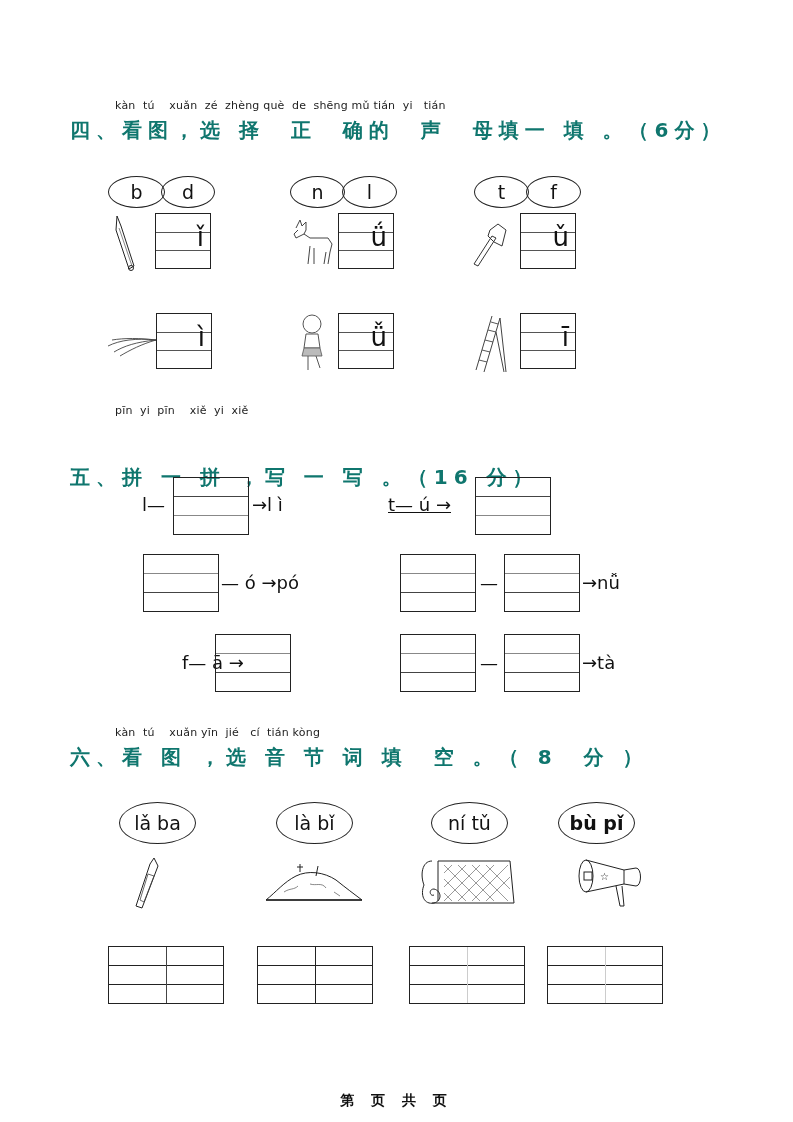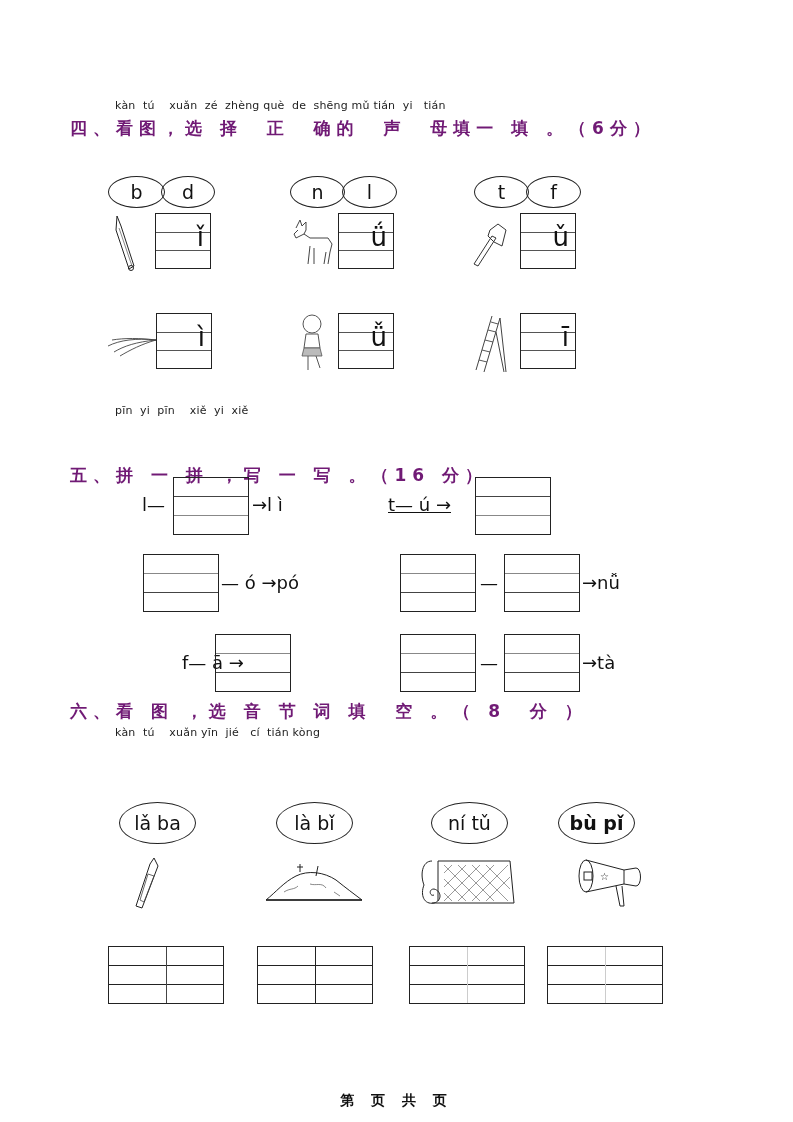--- a/index.html
+++ b/index.html
@@ -1,19 +1,19 @@
 <!DOCTYPE html>
 <html><head>
 <meta charset="utf-8">
 <style>
   html, body { margin:0; padding:0; background:#fff; }
   body { width:793px; height:1122px; position:relative; overflow:hidden; font-family:"DejaVu Sans", sans-serif; color:#111; }
   .abs { position:absolute; }
   .py { font-family:"DejaVu Sans", sans-serif; font-size:11px; color:#222; white-space:pre; letter-spacing:0.2px; }
-  .title { font-family:"DejaVu Sans", sans-serif; font-size:17px; font-weight:bold; letter-spacing:6px; white-space:pre; color:#701a75; }
+  .title { font-family:"DejaVu Sans", sans-serif; font-size:20px; font-weight:bold; letter-spacing:6px; white-space:pre; color:#0f766e; }
   .oval { position:absolute; border:1px solid #222; border-radius:50%; display:flex; align-items:center; justify-content:center; font-size:19px; color:#111; background:transparent; }
   .box4 { position:absolute; width:56px; height:56px; border:1.5px solid #222; box-sizing:border-box; }
   .box4 .l1 { position:absolute; left:0; right:0; top:18px; border-top:1.3px solid #555; }
   .box4 .l2 { position:absolute; left:0; right:0; top:36px; border-top:1.3px solid #555; }
   .box4 .final { position:absolute; right:6px; top:8px; font-size:26px; line-height:30px; font-family:"DejaVu Sans", sans-serif; }
   .wbox { position:absolute; width:76px; height:58px; border:1.5px solid #222; box-sizing:border-box; }
   .wbox .l1 { position:absolute; left:0; right:0; top:18px; border-top:1px solid #444; }
   .wbox .l2 { position:absolute; left:0; right:0; top:37px; border-top:1px solid #888; }
   .eq { position:absolute; font-size:18px; white-space:pre; color:#111; }
   .grid6 { position:absolute; width:116px; height:58px; border:1.5px solid #222; box-sizing:border-box; }
@@ -154,21 +154,21 @@
     <div class="l1" style="top:37px"></div>
   </div>
 <div class="eq" style="left:480px;top:652px;">—</div>
 <div class="wbox" style="left:504px;top:634px;">
     <div class="l2" style="top:18px;border-color:#888"></div>
     <div class="l1" style="top:37px"></div>
   </div>
 <div class="eq" style="left:582px;top:652px;">→tà</div>
 
 <div class="abs py" style="left:115px;top:726px;">kàn  tú    xuǎn yīn  jié   cí  tián kòng</div>
-<div class="abs title" style="left:70px;top:700px;">六、看 图 ，选 音 节 词 填  空 。（ 8  分 ）</div>
+<div class="abs title" style="left:70px;top:744px;">六、看 图 ，选 音 节 词 填  空 。（ 8  分 ）</div>
 
 <div class="oval" style="left:119px;top:802px;width:75px;height:40px;">lǎ ba</div>
 <div class="oval" style="left:276px;top:802px;width:75px;height:40px;">là bǐ</div>
 <div class="oval" style="left:431px;top:802px;width:75px;height:40px;">ní tǔ</div>
 <div class="oval" style="left:558px;top:802px;width:75px;height:40px;font-weight:bold;">bù pǐ</div>
 
 <svg class="pic" style="left:132px;top:856px;" width="36" height="56">
   <path d="M22,2 L26,10 L10,52 L4,50 L18,8 Z" fill="none" stroke="#222" stroke-width="1"></path>
   <path d="M16,18 L22,20 L12,46 L8,44 Z" fill="none" stroke="#444" stroke-width="0.8"></path>
 </svg>

